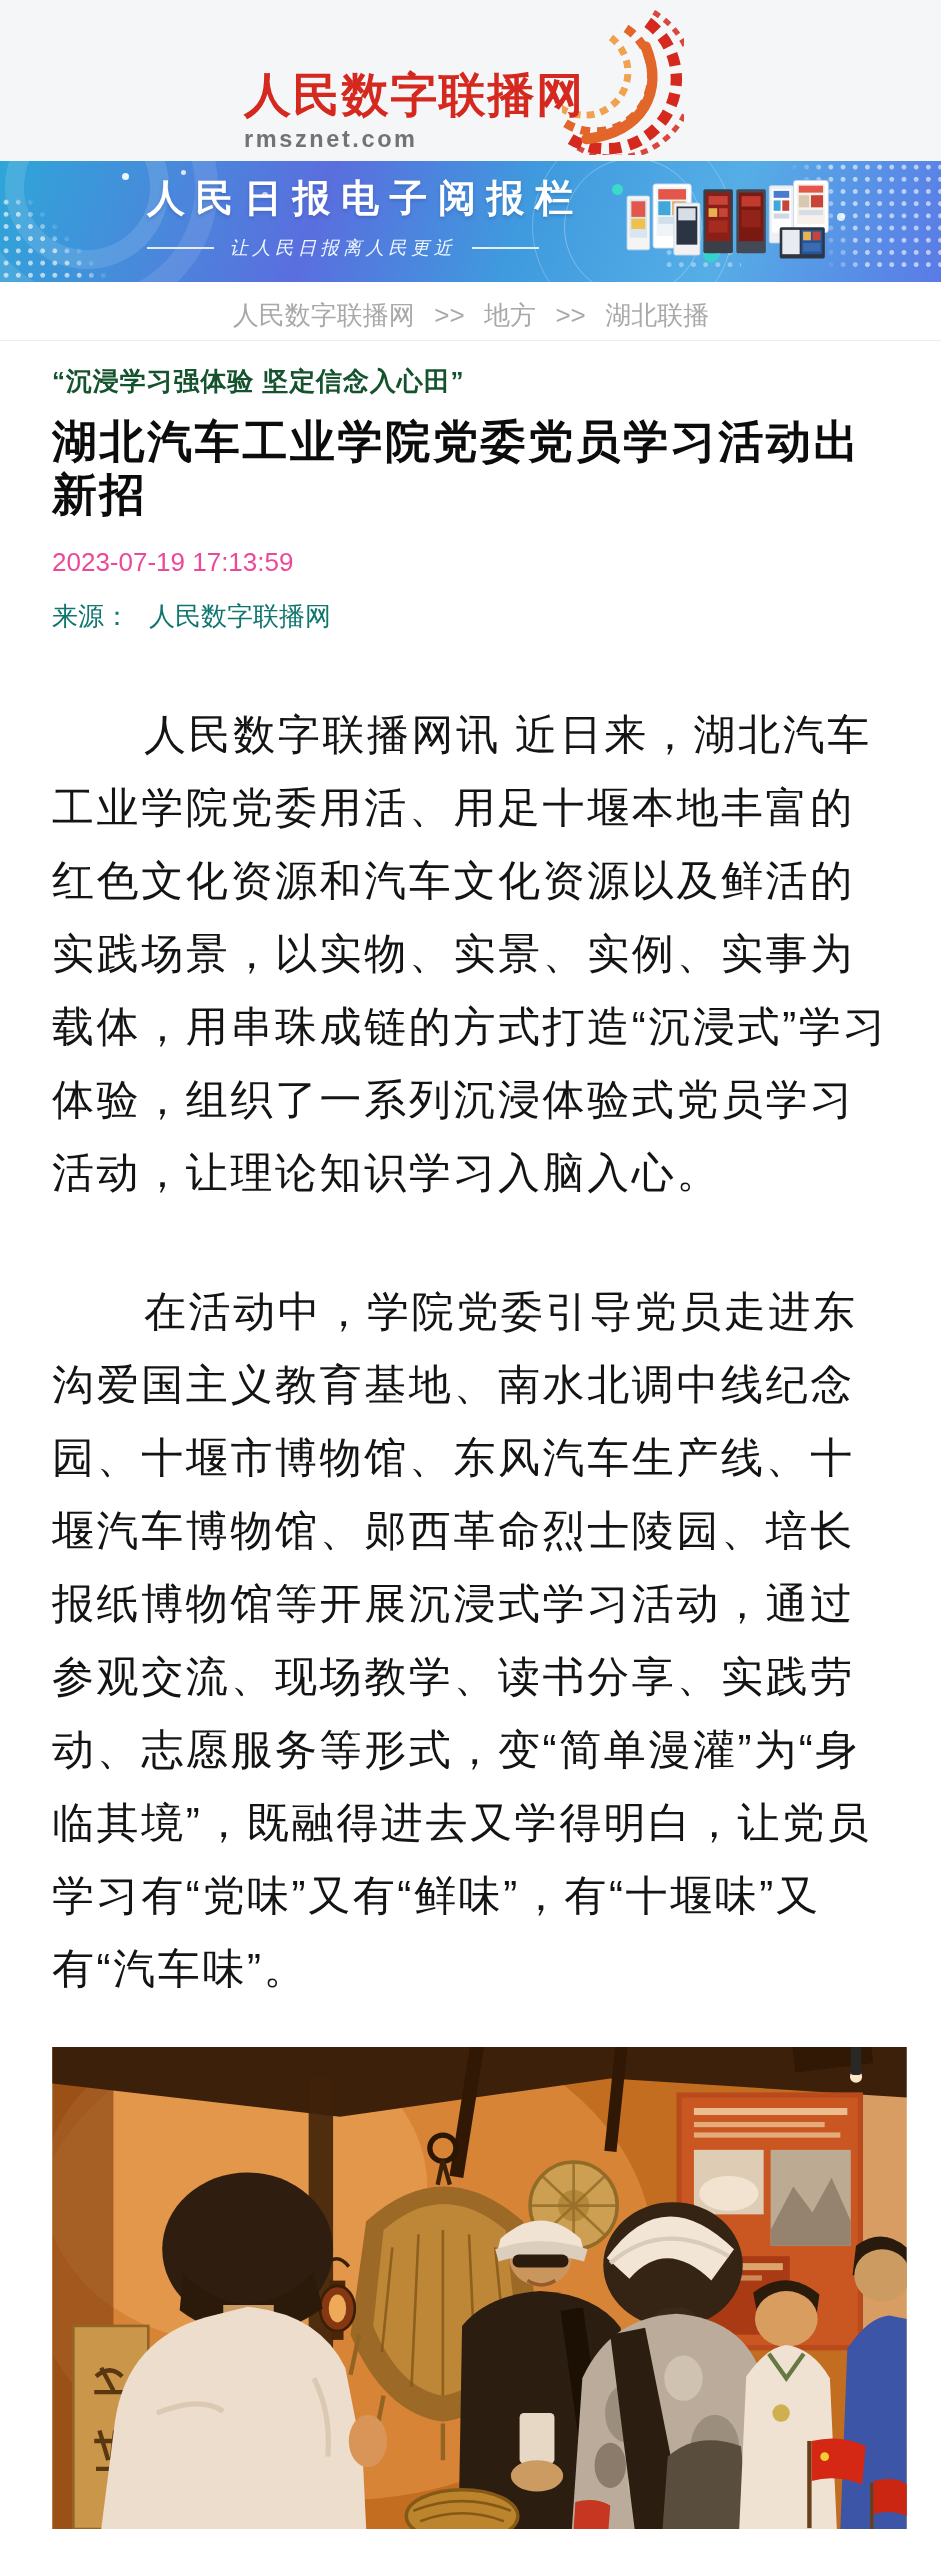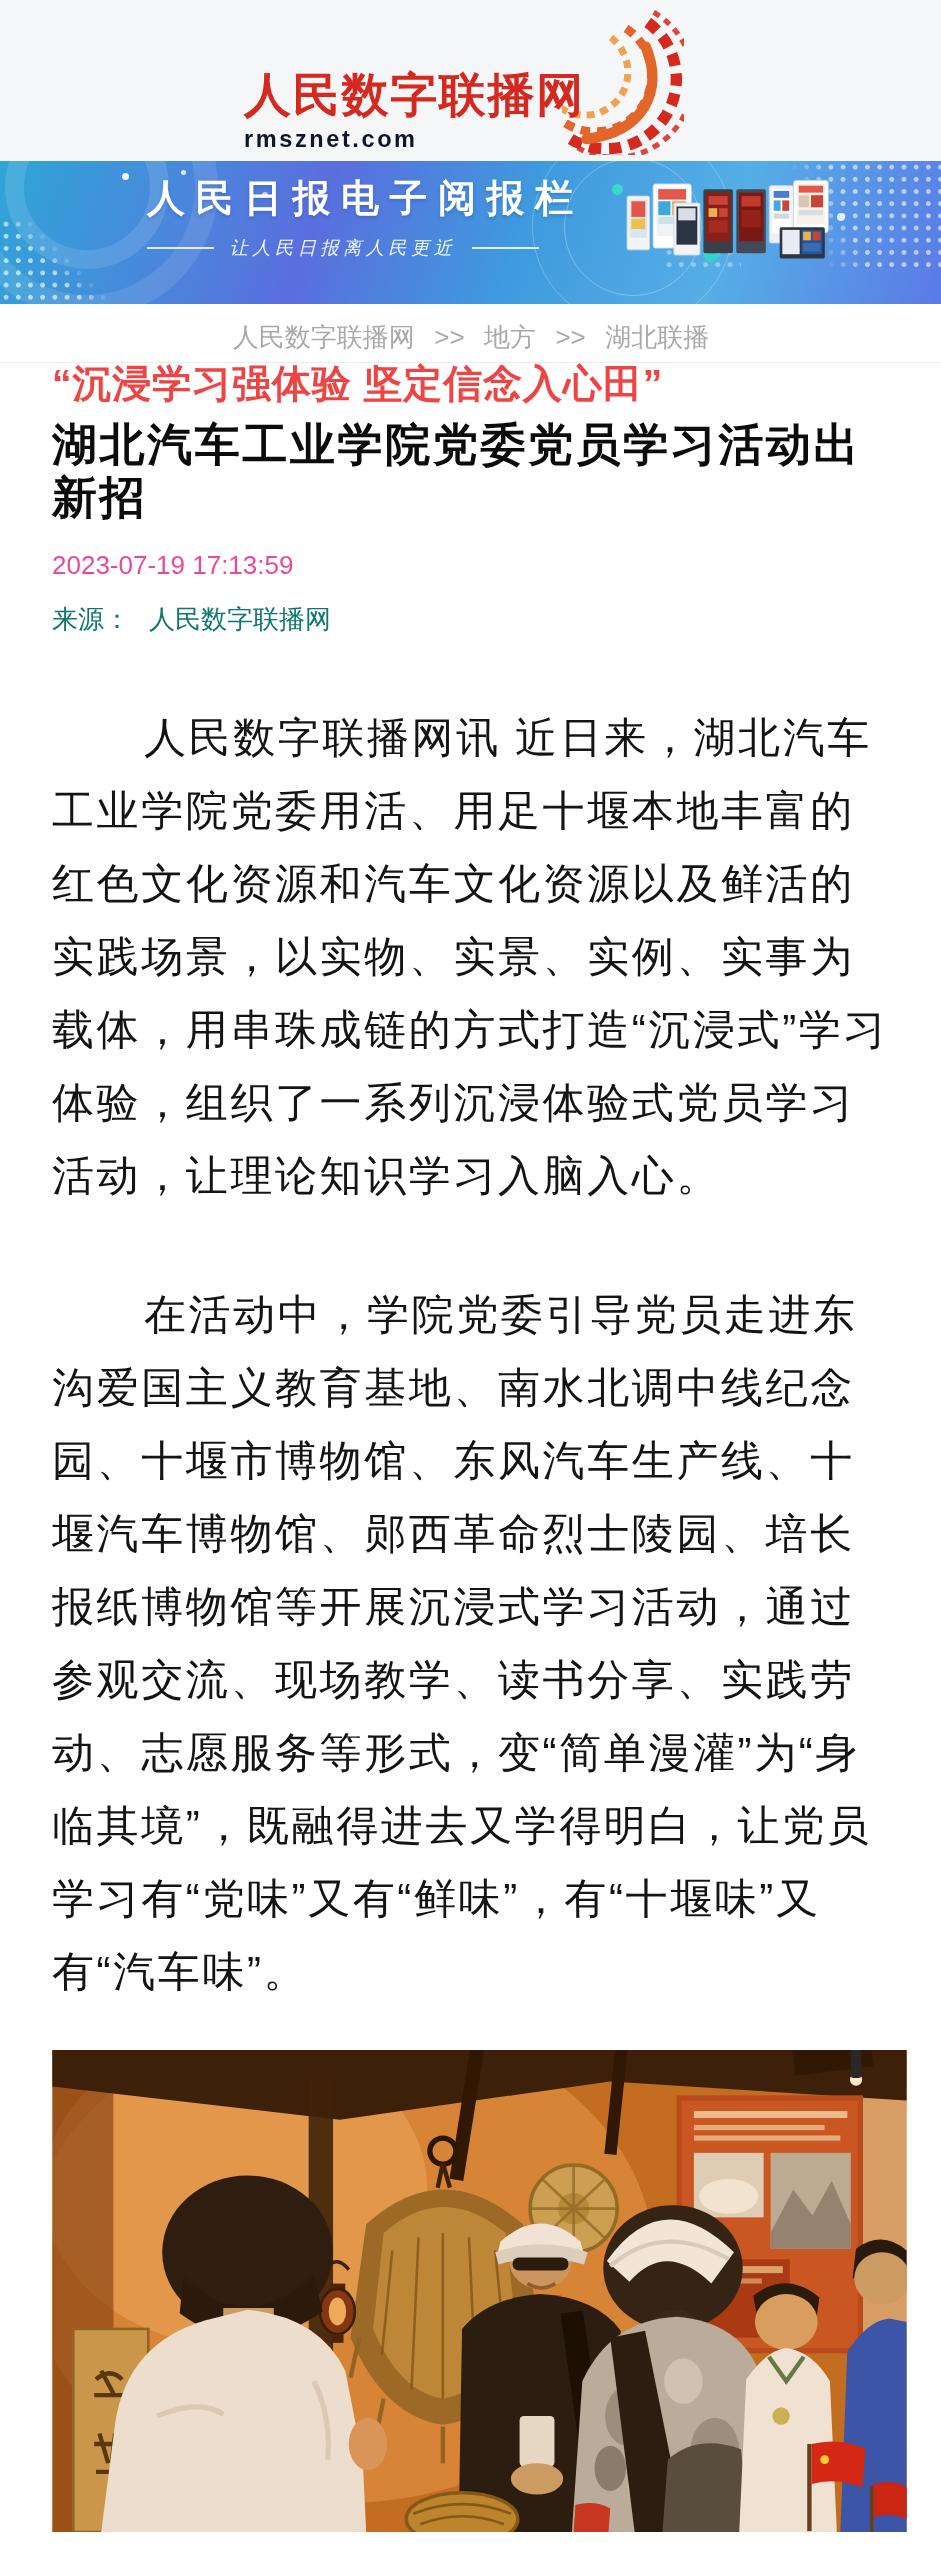--- a/index.html
+++ b/index.html
@@ -29,31 +29,31 @@
     font-size: 47px;
     font-weight: 700;
     color: #d5281e;
     letter-spacing: 1.7px;
     line-height: 1.05;
     font-family: "Liberation Serif", "DejaVu Serif", serif;
   }
   .logo-domain {
     font-size: 23.5px;
     font-weight: 700;
-    color: #0f172a;
+    color: #737373;
     letter-spacing: 2.6px;
     margin-top: 5.2px;
     font-family: "Liberation Sans", sans-serif;
   }
   .logo-swoosh { margin-left: -23px; margin-bottom: -5.2px; position: relative; z-index: 1; }
 
   
   .banner {
     position: relative;
-    height: 143px;
+    height: 121px;
     overflow: hidden;
     background: linear-gradient(110deg, #2ea6d8 0%, #4b86dc 20%, #5a6ede 34%, #3f9ade 55%, #55aee6 76%, #5b7ae6 100%);
   }
   .banner-rings { position: absolute; left: -44px; top: -105px; width: 262px; height: 262px; border-radius: 50%;
     border: 23px solid rgba(255,255,255,0.10); }
   .banner-rings::before { content: ""; position: absolute; left: 26px; top: 26px; right: 26px; bottom: 26px;
     border-radius: 50%; border: 19px solid rgba(255,255,255,0.12); }
   .banner-rings2 { position: absolute; left: 532px; top: -35px; width: 201px; height: 201px; border-radius: 50%;
     border: 1.7px solid rgba(255,255,255,0.25); }
   .banner-rings2::before { content:""; position:absolute; left:30.5px; top:30.5px; right:30.5px; bottom:30.5px;
@@ -112,22 +112,23 @@
     line-height: 35px;
     white-space: nowrap;
     text-align: center;
   }
   .breadcrumb .crumb { color: #a9a9a9; cursor: pointer; }
   .breadcrumb .sep { margin: 0 12.2px; color: #a9a9a9; }
 
   .divider { height: 1.7px; background: #ececec; margin: 7px -52px 0; }
 
   .article-subtitle {
-    font-size: 39px;
-    color: #ef4444;
+    margin-top: 19px;
+    font-size: 26px;
+    color: #14532d;
     letter-spacing: 0.9px;
     line-height: 42px;
   }
   .article-title {
     margin-top: 12.2px;
     font-size: 45px;
     line-height: 53px;
     font-weight: 700;
     letter-spacing: 2.6px;
     color: #0c0c0c;

